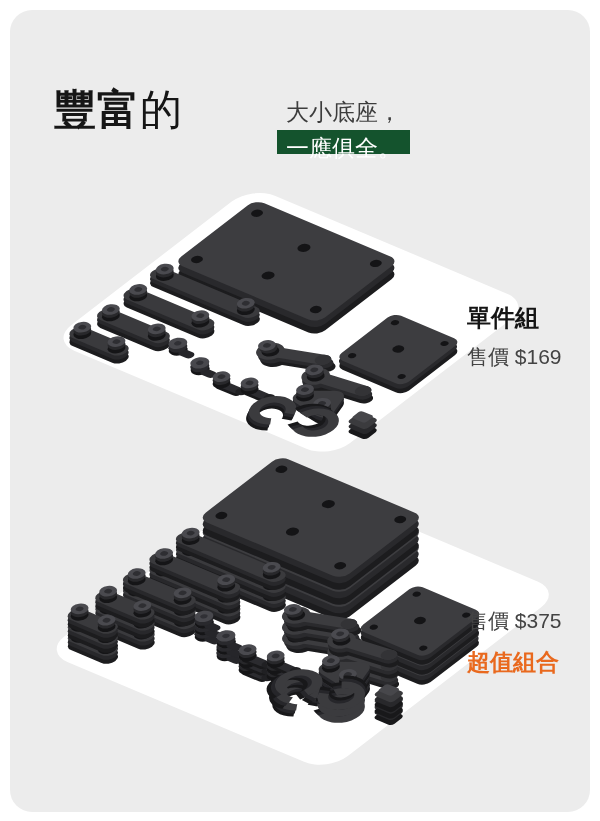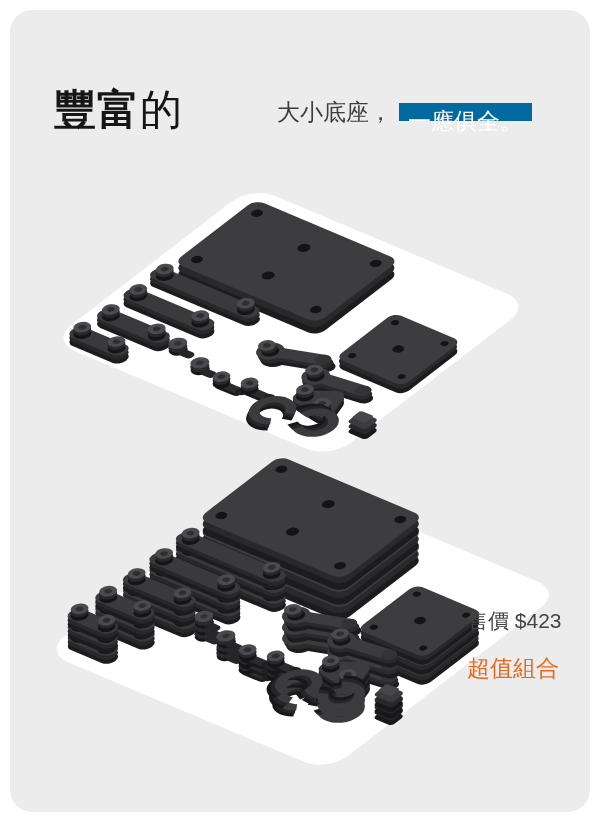--- a/index.html
+++ b/index.html
@@ -15,32 +15,32 @@
   .scene{position:absolute;left:0;top:0;pointer-events:none;}
   .title{
     position:absolute;left:54px;top:68px;
     font-size:42px;line-height:1.18;letter-spacing:1px;
     color:#161616;font-weight:400;margin-top:17px;
   }
   .title .strong{font-weight:800;}
   .subtitle{
     position:absolute;left:277px;top:94px;
     font-size:23px;color:#3d3d3d;
-    display:flex;align-items:center;line-height:36px;white-space:nowrap;
+    display:flex;align-items:center;line-height:36px;white-space:nowrap;flex-direction:column;
   }
   .subtitle .hl{
-    display:inline-block;background:#0369a1;color:#ffffff;
-    padding:0 9px;margin-left:7px;height:18px;line-height:36px;
+    display:inline-block;background:#14532d;color:#ffffff;
+    padding:0 9px;height:24px;line-height:36px;
   }
   .plabel{position:absolute;left:467px;white-space:nowrap;}
   .plabel.first{top:302px;}
   .plabel.second{top:598px;}
   .plabel .pname{font-size:24px;font-weight:700;color:#141414;}
   .plabel .pprice{font-size:21px;color:#434343;margin-top:9px;}
-  .plabel .pbadge{font-size:23px;font-weight:400;color:#e9691e;margin-top:18px;}
+  .plabel .pbadge{font-size:23px;font-weight:700;color:#e9691e;margin-top:12px;}
 </style>
 </head>
 <body>
 
 <div class="stage">
 
   <div class="card"></div>
 
   <svg class="scene" width="600" height="821" viewBox="0 0 600 821" aria-hidden="true">
     <defs>
@@ -251,19 +251,23 @@
 
   <h2 class="title">
     <span class="strong">豐富</span><span>的</span><br>
   </h2>
 
   <div class="subtitle">
     <span>大小底座，</span>
     <span class="hl">一應俱全。</span>
   </div>
 
+  <div class="plabel first">
+    <div class="pname">單件組</div>
+    <div class="pprice">售價 $169</div>
+  </div>
 
   <div class="plabel second">
-    <div class="pprice">售價 $423</div>
+    <div class="pprice">售價 $375</div>
     <div class="pbadge">超值組合</div>
   </div>
 
 </div>
 
 </body></html>

